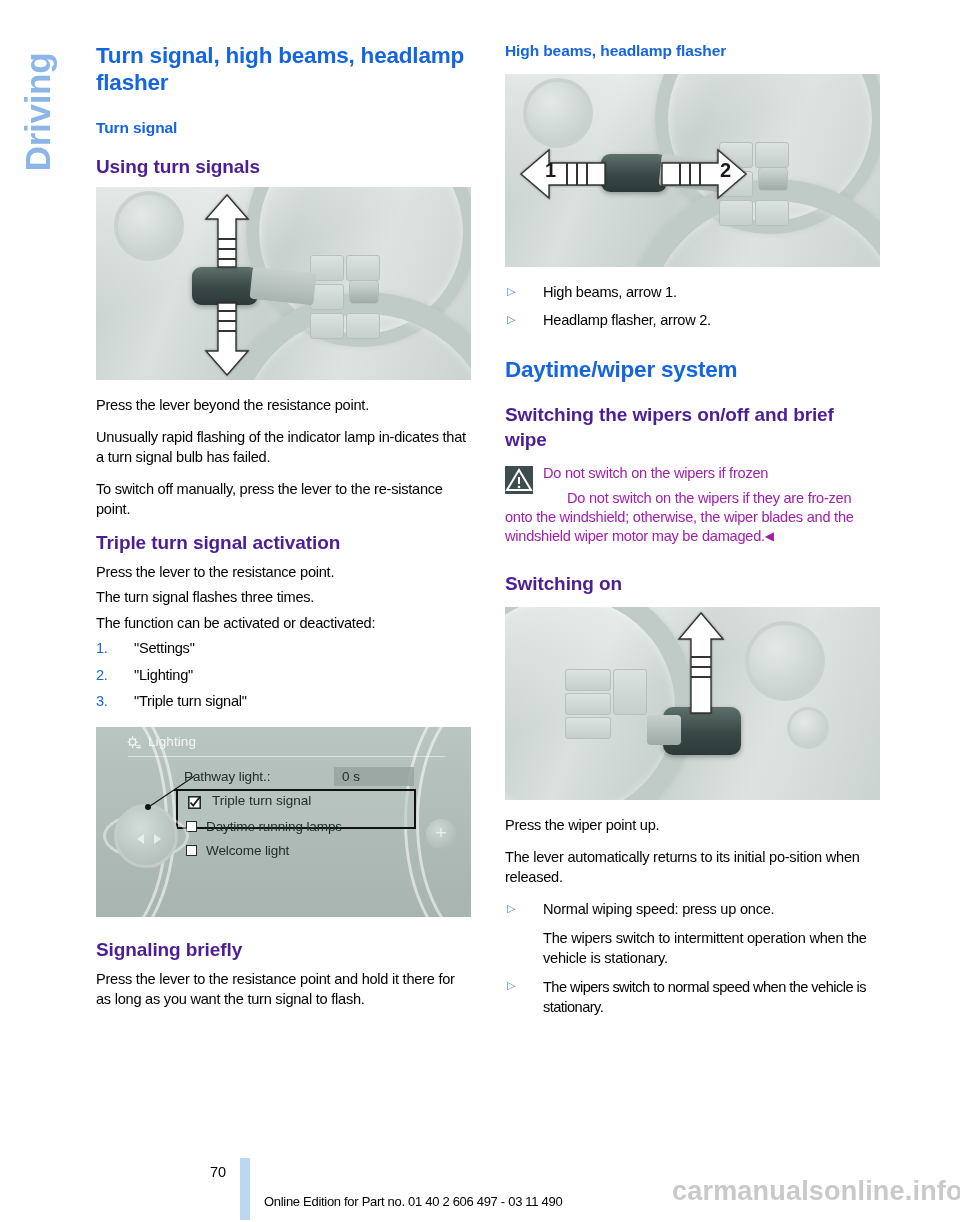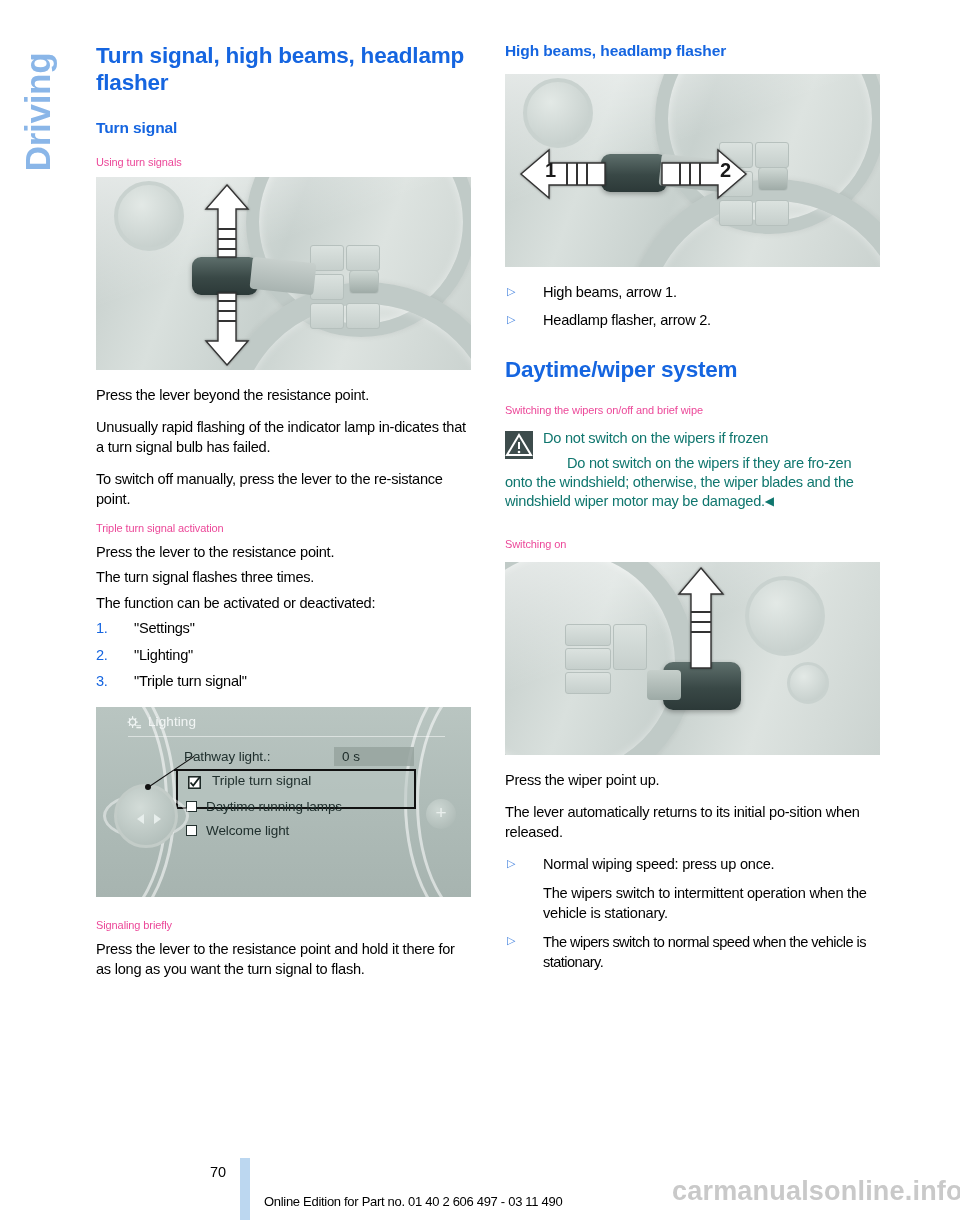--- a/index.html
+++ b/index.html
@@ -53,23 +53,23 @@
     font-weight: bold;
     color: #1565e0;
     margin-bottom: 19px;
     letter-spacing: -0.1px;
   }
   h2.sec.big {
     font-size: 22.5px;
     letter-spacing: -0.2px;
   }
   h3.sub {
-    font-size: 11px;
-    font-weight: normal;
-    color: #ec4899;
+    font-size: 19px;
+    font-weight: bold;
+    color: #4c1d95;
     margin-bottom: 9px;
     letter-spacing: -0.1px;
   }
   p.body {
     font-size: 14.6px;
     color: #000;
     line-height: 1.33;
     margin-bottom: 13px;
     letter-spacing: -0.25px;
   }
@@ -119,21 +119,21 @@
   .warn-block { margin-bottom: 14px; position: relative; }
   .warn-icon {
     float: left;
     width: 28px; height: 28px;
     background: #3d4c4c;
     margin: 2px 10px 0 0;
     position: relative;
   }
   .warn-icon svg { display: block; }
   .warn-text {
-    font-size: 14.6px; color: #0f766e; line-height: 1.33;
+    font-size: 14.6px; color: #a21caf; line-height: 1.33;
     letter-spacing: -0.25px;
   }
   .warn-line1 { padding-left: 38px; margin-bottom: 5px; }
   .warn-end { font-size: 12px; vertical-align: 1px; }
 
   
   .figure {
     width: 375px;
     position: relative;
     margin-bottom: 16px;

